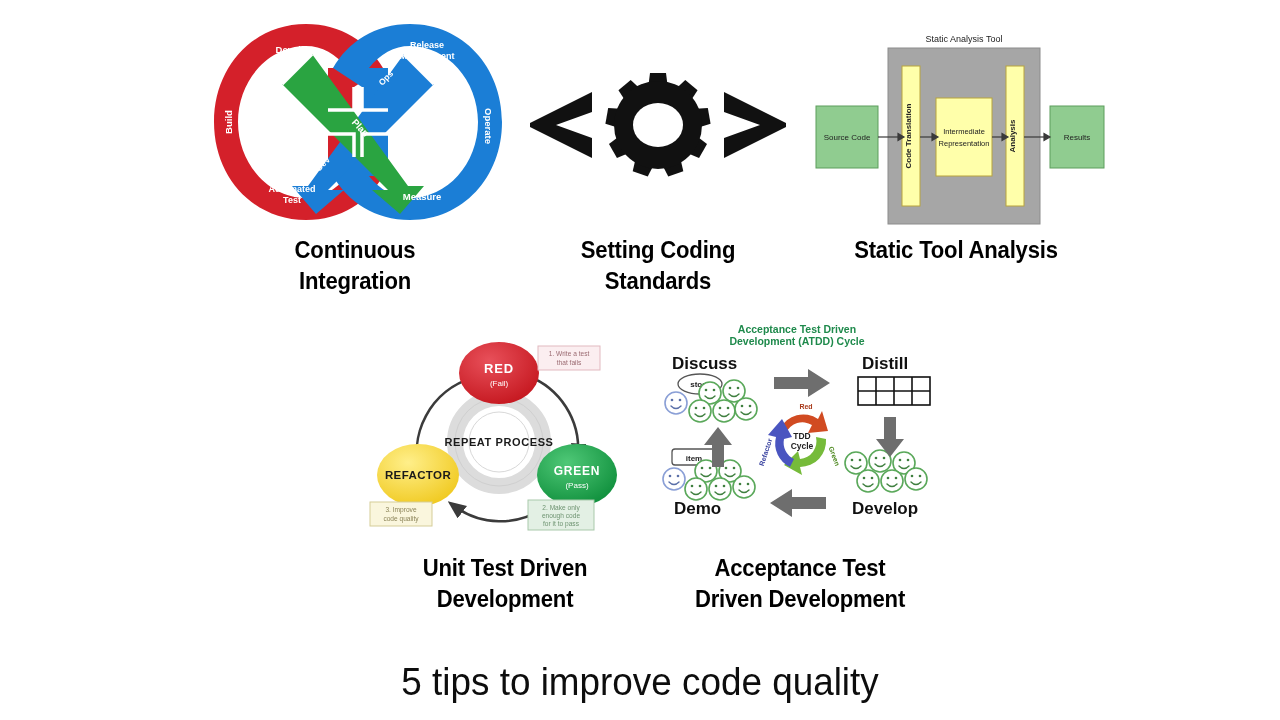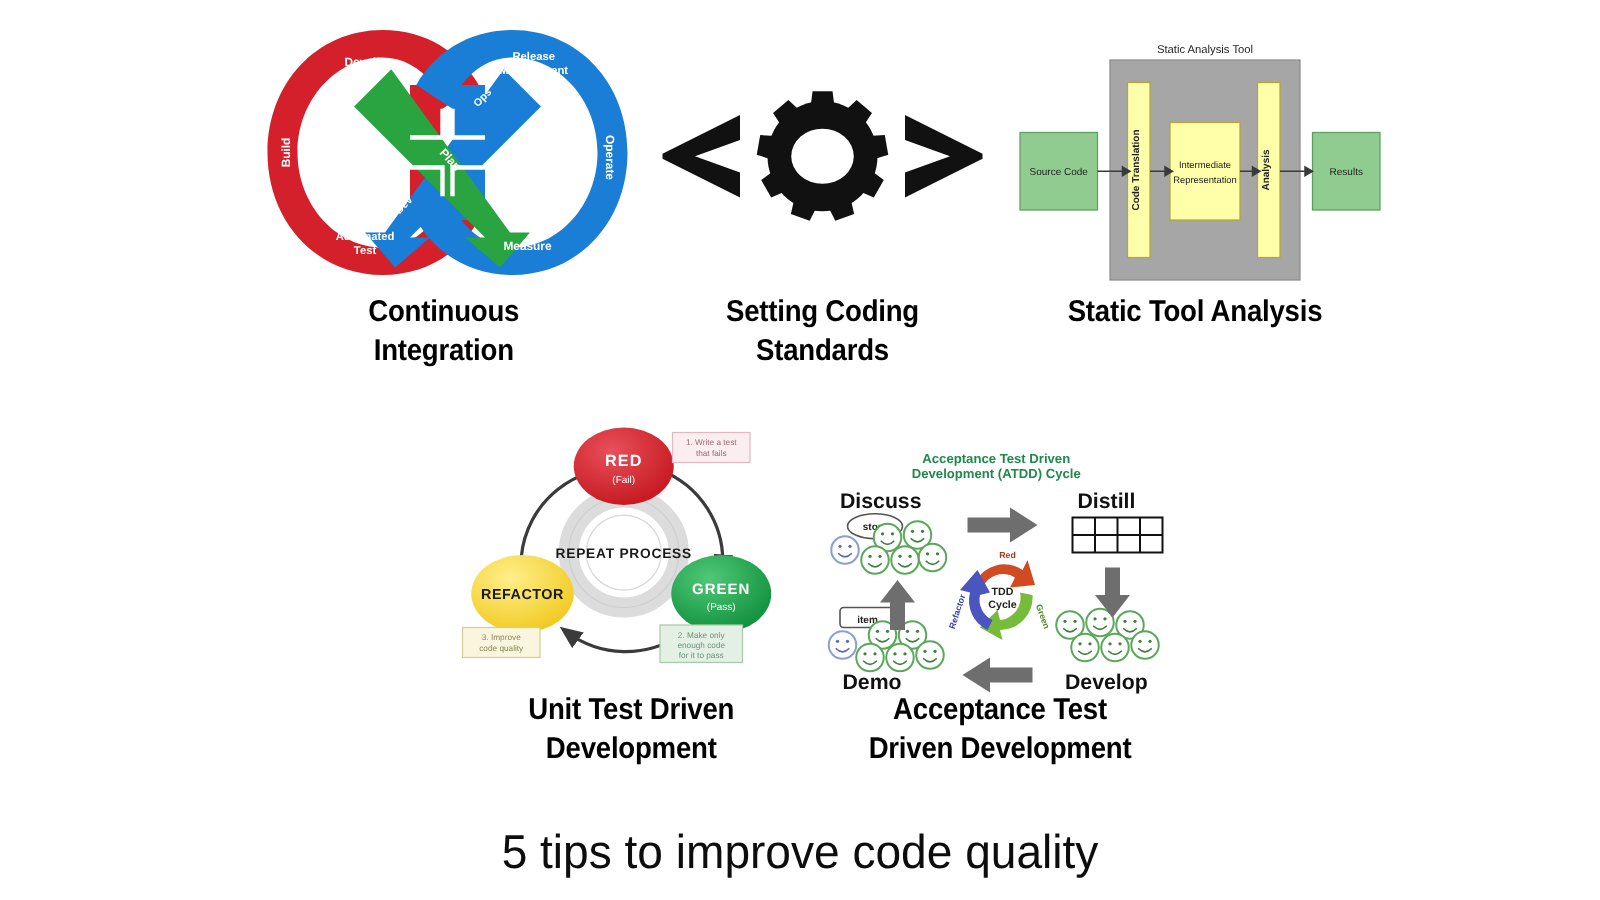--- a/index.html
+++ b/index.html
@@ -54,21 +54,21 @@
   
   #coding-standards { left: 528px; top: 60px; width: 260px; height: 130px; }
 
   
   #static-tool { left: 806px; top: 24px; width: 300px; height: 200px; text-decoration: underline; }
 
   
   #tdd-cycle { left: 368px; top: 342px; width: 266px; height: 194px; }
 
   
-  #atdd-cycle { left: 656px; top: 358px; width: 282px; height: 200px; }
+  #atdd-cycle { left: 656px; top: 321px; width: 282px; height: 200px; }
 
   svg { display: block; overflow: visible; }
 </style>
 </head>
 <body>
 
 <div class="slide">
 
   <div class="panel" id="devops-loop">
     <svg viewBox="0 0 300 208" width="300" height="208" aria-hidden="true">

